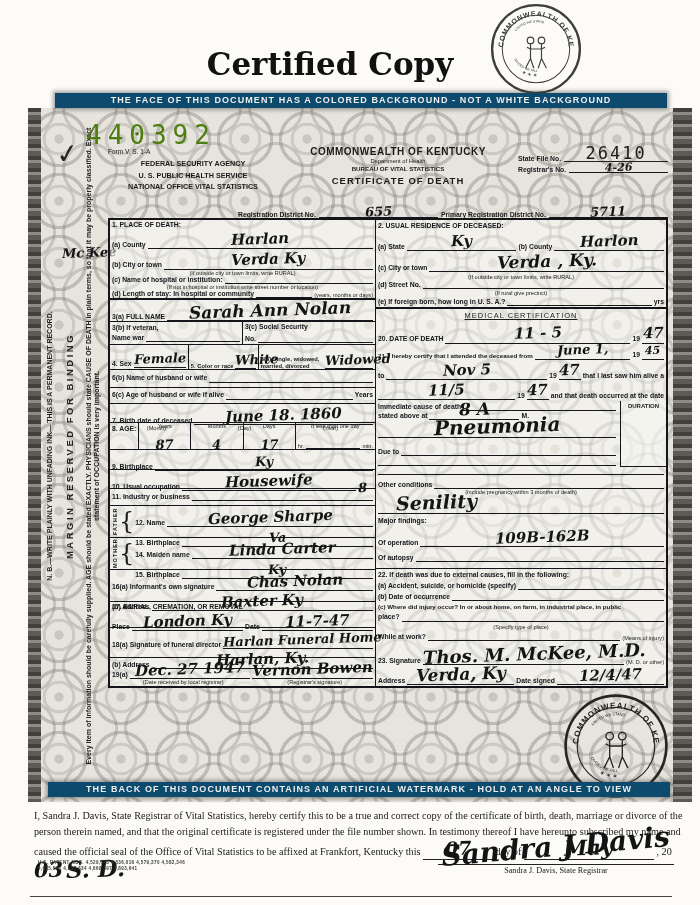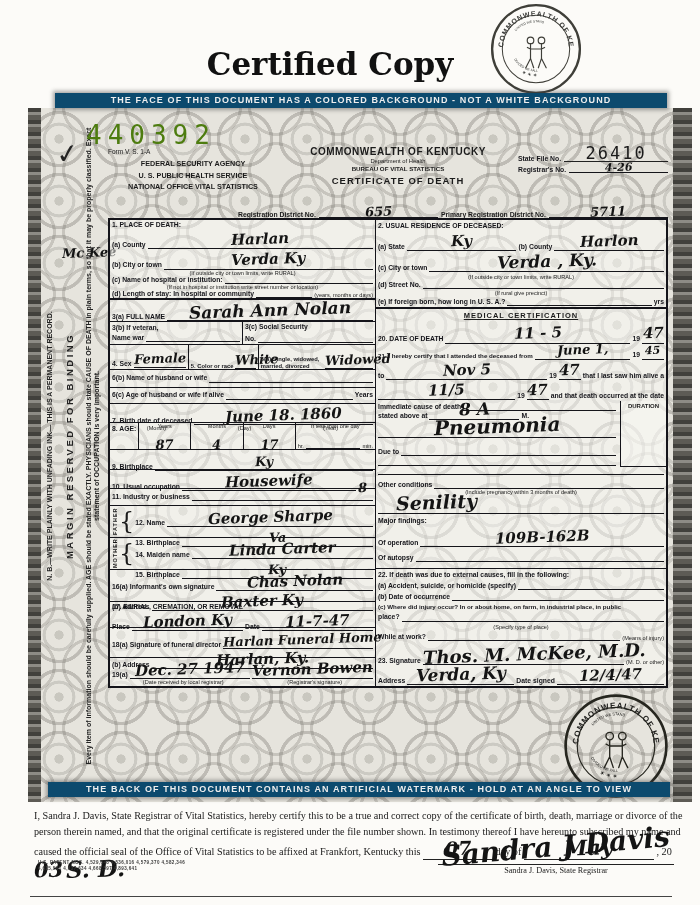--- a/index.html
+++ b/index.html
@@ -58,21 +58,21 @@
   .n{font-size:5.6px;text-align:center;color:#222;line-height:1.1}
   .u{flex:1;border-bottom:1px solid #15151a;text-align:center;min-width:8px;overflow:visible}
   .us{flex:0 0 22px}
   .hw{font-family:"DejaVu Serif",serif;font-style:italic;font-weight:600;font-size:13px;line-height:.75;display:inline-block;margin-bottom:-1px;white-space:nowrap;transform:rotate(-2deg);color:#141414}
   .hw15{font-size:15px}.hw11{font-size:11px}.hw17{font-size:17px}
   .cell{border-left:1px solid #14141a;display:flex;flex-direction:column;justify-content:space-between;padding:0 2px;overflow:visible}
   .vwrap{display:flex;flex-direction:row;gap:1px;overflow:visible}
   .vlab{writing-mode:vertical-rl;transform:rotate(180deg);font-size:5.5px;font-weight:bold;letter-spacing:1px;text-align:center}
   .brace{font-size:24px;font-weight:200;line-height:1;align-self:center;font-family:"DejaVu Serif",serif}
   .grow{flex:1;display:flex;flex-direction:column;justify-content:space-around;overflow:visible}
-  .medtitle{font-size:7.5px;font-weight:bold;text-align:center;letter-spacing:1px;text-decoration:underline;padding:2px 0}
+  .medtitle{font-size:7.5px;font-weight:normal;text-align:center;letter-spacing:1px;text-decoration:underline;padding:2px 0}
   .durbox{position:absolute;right:0;top:181px;width:46px;height:66px;border-left:1px solid #14141a;border-bottom:1px solid #14141a;font-size:6px;font-weight:bold;text-align:center;padding-top:2px;background:rgba(250,249,245,.4)}
   .cline{border-bottom:1px solid #15151a;text-align:center;overflow:visible}
   .prr{padding-right:50px}
   
   .sealtop{left:489px;top:2px;width:94px;height:94px;opacity:.88}
   .sealbottom{left:562px;top:692px;width:108px;height:108px;z-index:5}
   
   .cert{left:34px;top:808px;width:654px;font-family:"Liberation Serif",serif;font-size:10.2px;line-height:1.55;color:#1a1a1a}
   .cu{display:inline-block;border-bottom:1px solid #222;text-align:center;vertical-align:baseline;overflow:visible}
   .cert .hw{margin-bottom:-2px}

